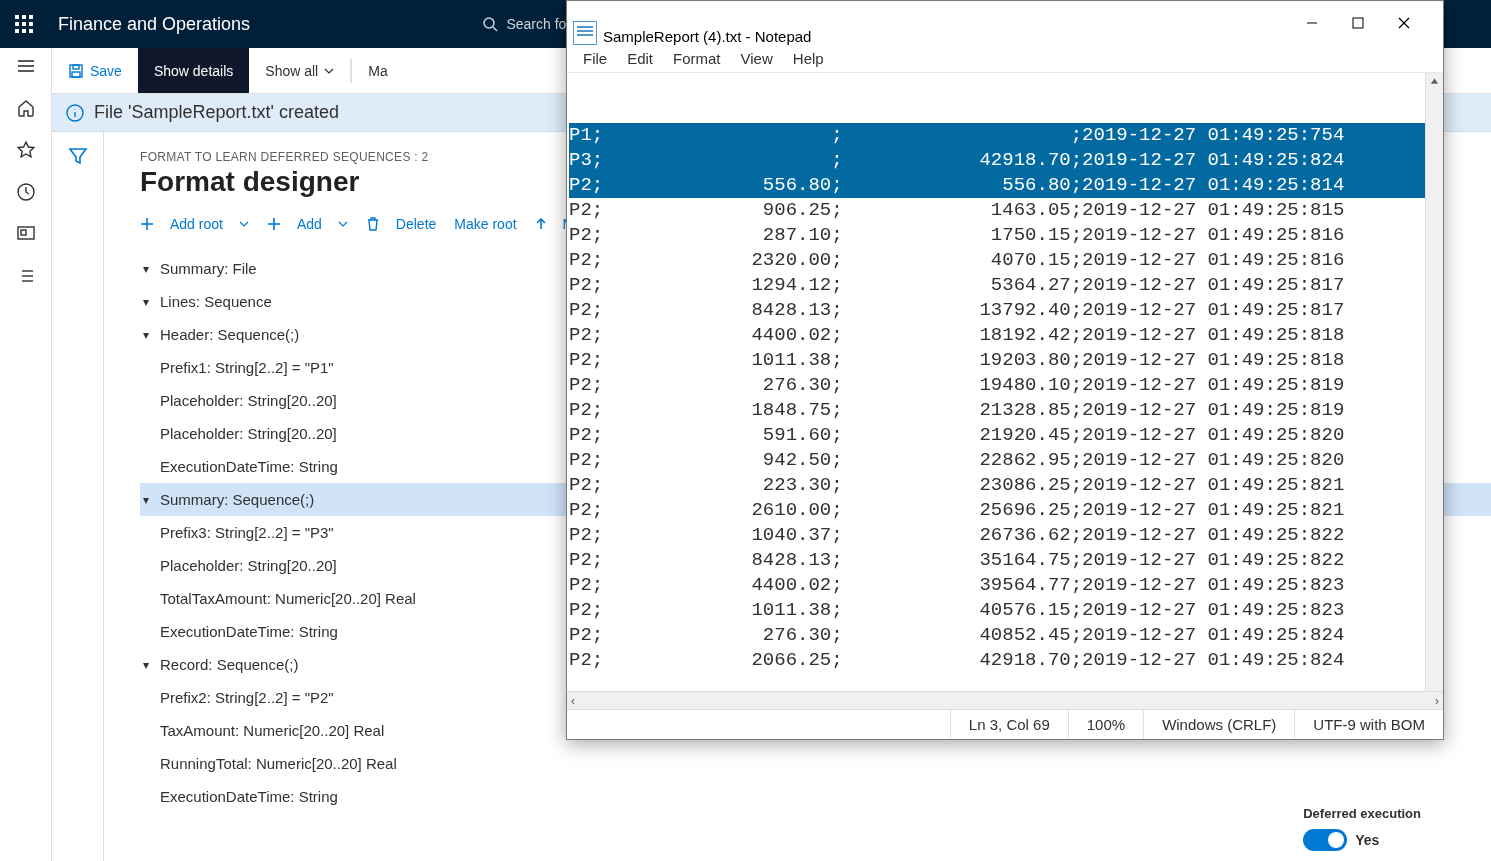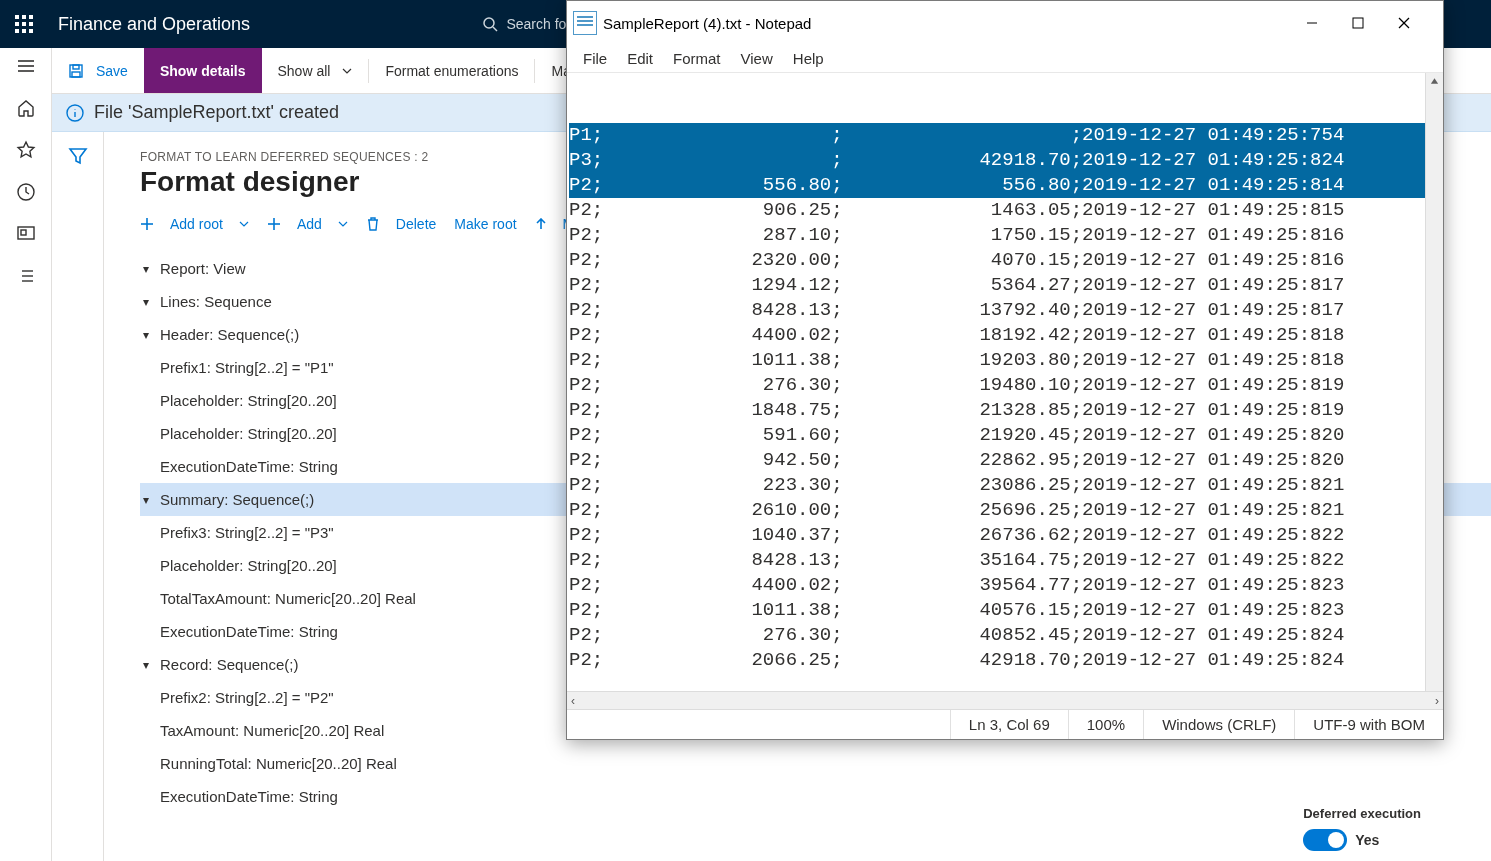--- a/index.html
+++ b/index.html
@@ -12,23 +12,23 @@
 .topnav .brand { font-size: 18px; font-weight: 400; padding-left: 10px; }
 .topnav .search { margin-left: auto; margin-right: 920px; display:flex; align-items:center; color:#cdd6dd; }
 .topnav .search svg { width:16px; height:16px; margin-right:8px; }
 
 
 .leftrail { position:absolute; top:48px; left:0; width:52px; height:calc(100% - 48px); border-right:1px solid #e1dfdd; display:flex; flex-direction:column; align-items:center; padding-top:8px; gap:22px; }
 .leftrail .railicon { width:20px; height:20px; color:#323130; display:flex; align-items:center; justify-content:center; }
 
 
 .cmdrow { position:absolute; top:48px; left:52px; right:0; height:46px; border-bottom:1px solid #e1dfdd; display:flex; align-items:center; }
-.cmdrow .cmd { padding:17px 16px; height:100%; display:flex; align-items:center; gap:12px; cursor:pointer; }
+.cmdrow .cmd { padding:17px 16px; height:100%; display:flex; align-items:center; gap:6px; cursor:pointer; }
 .cmdrow .cmd.save { color:#0078d4; }
-.cmdrow .cmd.primary { background:#701a75; color:#fff;font-weight:bold; }
+.cmdrow .cmd.primary { background:#0f172a; color:#fff; }
 .cmdrow .sep { width:1px; height:24px; background:#e1dfdd; }
 .chev-down { display:inline-block; width:10px; height:10px; }
 
 
 .infobar { position:absolute; top:94px; left:52px; right:0; height:38px; background:#deecf9; display:flex; align-items:center; border-bottom:1px solid #c8dff3; }
 .infobar .infoicon { margin-left:14px; width:18px; height:18px; color:#0078d4; }
 .infobar .msg { margin-left:10px; font-size:18px; }
 
 
 .filtercol { position:absolute; top:132px; left:52px; width:52px; height:calc(100% - 132px); border-right:1px solid #e1dfdd; display:flex; justify-content:center; padding-top:14px; }
@@ -53,21 +53,21 @@
 
 
 .propbox { position:absolute; right:70px; bottom:10px;font-weight:bold; }
 .proplabel { font-size:13px; color:#323130; margin-bottom:8px; }
 .toggle { display:flex; align-items:center; gap:8px; }
 .toggle .sw { width:44px; height:22px; border-radius:11px; background:#0078d4; position:relative; }
 .toggle .sw::after { content:""; position:absolute; right:3px; top:3px; width:16px; height:16px; border-radius:50%; background:#fff; }
 
 
 .notepad { position:absolute; top:0; left:566px; width:878px; height:740px; background:#fff; border:1px solid #7a7a7a; box-shadow:0 4px 18px rgba(0,0,0,0.35); display:flex; flex-direction:column; z-index:50; }
-.np-titlebar { height:44px; display:flex; align-items:center; padding:0 16px 0 6px; }
+.np-titlebar { height:44px; display:flex; align-items:flex-end; padding:0 16px 0 6px; }
 .np-titlebar .np-icon { width:24px; height:24px; margin-right:6px; background:#fff; border:1px solid #4f98c9; position:relative; }
 .np-titlebar .np-icon::before { content:""; position:absolute; top:4px; left:3px; right:3px; height:2px; background:#4f98c9; box-shadow:0 4px 0 #4f98c9, 0 8px 0 #4f98c9; }
 .np-titlebar .np-title { font-size:15px; color:#000; }
 .np-winbtns { margin-left:auto; display:flex; }
 .np-winbtn { width:46px; height:44px; display:flex; align-items:center; justify-content:center; }
 .np-menubar { height:28px; display:flex; align-items:center; gap:20px; padding-left:16px; font-size:15px; border-bottom:1px solid #e8e8e8; }
 .np-body { flex:1; overflow:hidden; position:relative; font-family:Consolas, "Courier New", monospace; font-size:19px; line-height:25px; white-space:pre; padding-left:2px; }
 .np-body .line { height:25px; }
 .np-body .line.sel { background:#0369a1; color:#fff; }
 .np-hscroll { height:18px; background:#f0f0f0; border-top:1px solid #dcdcdc; display:flex; align-items:center; justify-content:space-between; padding:0 4px; color:#555; font-size:12px; }
@@ -158,23 +158,20 @@
   <div class="cmd primary">
       <span>Show details</span>
     </div>
   <div class="cmd">
     <span>Show all</span>
     <svg class="chev-down" viewBox="0 0 10 10" stroke="#323130" stroke-width="1.2" fill="none">
         <path d="M1 3l4 4 4-4"></path>
       </svg>
   </div>
   <div class="sep"></div>
-  <div class="cmd">
-      <span>Format enumerations</span>
-    </div>
   <div class="sep"></div>
   <div class="cmd">
       <span>Ma</span>
     </div>
 </div>
 
 <div class="infobar">
   <svg class="infoicon" viewBox="0 0 18 18" fill="none" stroke="#0078d4" stroke-width="1.4">
       <circle cx="9" cy="9" r="8"></circle>
       <line x1="9" y1="5" x2="9" y2="5.5"></line>
@@ -227,21 +224,21 @@
       <svg width="12" height="12" viewBox="0 0 12 12" stroke="#0078d4" stroke-width="1.6" fill="none">
           <path d="M6 11V1M2 5l4-4 4 4"></path>
         </svg>
       <span>Mo</span>
     </div>
   </div>
 
   <div class="tree" id="tree">
       <div class="node indent-0">
         <span class="tri">▾</span>
-        <span>Report: View</span>
+        <span>Summary: File</span>
       </div>
       <div class="node indent-1">
         <span class="tri">▾</span>
         <span>Lines: Sequence</span>
       </div>
       <div class="node indent-2">
         <span class="tri">▾</span>
         <span>Header: Sequence(;)</span>
       </div>
       <div class="node indent-3">

